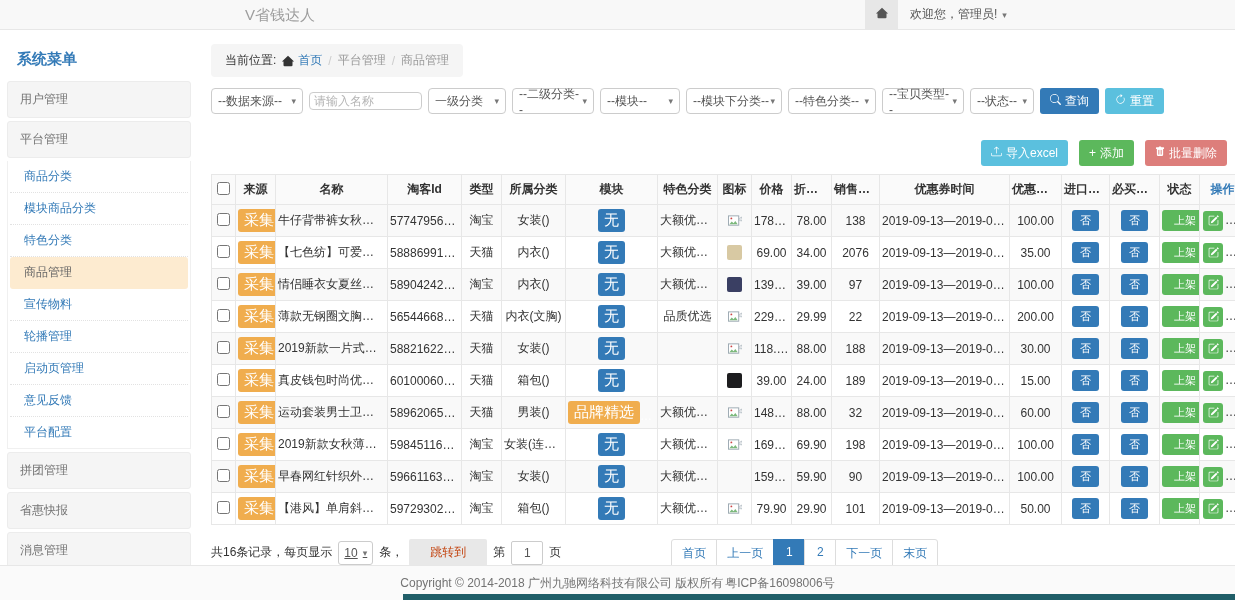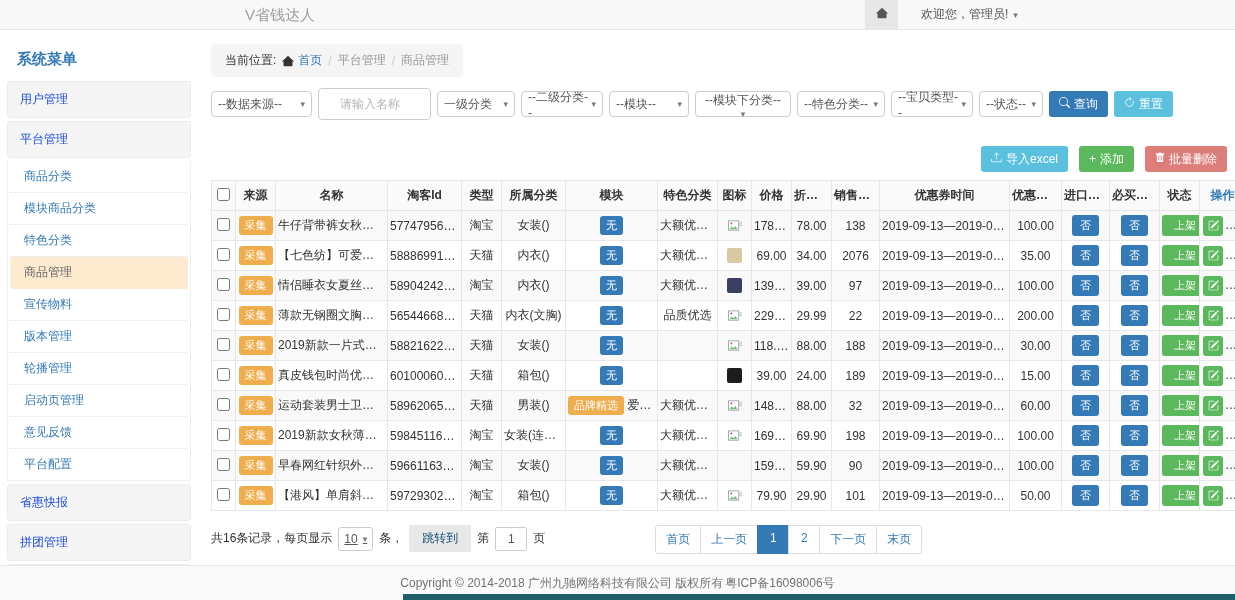--- a/index.html
+++ b/index.html
@@ -6,72 +6,72 @@
   html,body { background:#fff; }
   body {
     width:1235px; height:600px; position:relative; overflow:hidden;
     font-family:"Liberation Sans","DejaVu Sans",sans-serif; font-size:12px; color:#333;
   }
   
   .topbar { height:30px; background:#f8f8f8; border-bottom:1px solid #e7e7e7; position:relative; }
   .brand { position:absolute; left:245px; top:0; line-height:29px; font-size:15px; color:#9d9d9d; }
   .top-right { position:absolute; left:865px; top:0; height:29px; display:flex; align-items:center; }
   .home-btn { width:33px; height:29px; background:#e7e7e7; display:flex; align-items:center; justify-content:center; color:#555; cursor:pointer; }
-  .welcome { padding:0 23px; color:#555; display:flex; align-items:center; gap:5px; cursor:pointer; }
+  .welcome { padding:0 12px; color:#555; display:flex; align-items:center; gap:5px; cursor:pointer; }
   .caret { font-size:9px; color:#777; }
   
   .page { display:flex; height:535px; overflow:hidden; align-items:flex-start; }
   .sidebar { width:184px; margin:16px 0 0 7px; flex:none; }
   .sb-heading { color:#337ab7; font-size:15px; font-weight:bold; padding:4px 10px 12px; }
-  .menu-top { background:#f5f5f5; border:1px solid #ececec; border-radius:3px; padding:9px 12px; margin-bottom:3px; color:#1d4ed8; cursor:pointer; }
+  .menu-top { background:#f5f5f5; border:1px solid #ececec; border-radius:3px; padding:9px 12px; margin-bottom:3px; color:#737373; cursor:pointer; }
   .menu-sub-wrap { background:#fff; border:1px solid #f0f0f0; border-top:none; margin-bottom:3px; padding:0 2px; }
   .menu-sub { color:#337ab7; padding:7px 10px 7px 14px; border-bottom:1px dotted #e2e2e2; cursor:pointer; }
   .menu-sub:last-child { border-bottom:none; }
   .menu-sub.active { background:#fdebd0; border-radius:3px; color:#666; border-bottom-color:transparent; }
   .main { flex:1; min-width:0; padding:14px 8px 0 20px; }
   
   .breadcrumb { display:inline-flex; gap:6px; align-items:center; background:#f5f5f5; border-radius:4px; padding:8px 14px; color:#333; margin-bottom:11px; }
   .bc-link { color:#337ab7; display:inline-flex; align-items:center; gap:4px; cursor:pointer; }
   .bc-home-ico { color:#333; display:inline-flex; }
   .bc-sep { color:#ccc; }
   .bc-mid, .bc-current { color:#999; }
   
   .filters { display:flex; gap:6px; align-items:center; flex-wrap:nowrap; }
   .sel { height:26px; border:1px solid #ccc; border-radius:4px; background:#fff; display:flex; align-items:center; justify-content:space-between; padding:0 6px; color:#555; cursor:pointer; flex:none; }
-  .txt { height:32px; border:1px solid #ccc; border-radius:4px; padding:0 21px; font:inherit; color:#555; flex:none; }
+  .txt { height:18px; border:1px solid #ccc; border-radius:4px; padding:0 4px; font:inherit; color:#555; flex:none; }
   .txt::placeholder { color:#b5b5b5; }
   .btn { height:26px; border:none; border-radius:3px; color:#fff; font:inherit; display:inline-flex; align-items:center; gap:4px; padding:0 10px; cursor:pointer; flex:none; }
   .btn-primary { background:#337ab7; }
   .btn-info { background:#5bc0de; }
   .btn-success { background:#5cb85c; }
   .btn-danger-muted { background:#dd7e7b; }
   
   .toolbar { display:flex; justify-content:flex-end; gap:11px; margin:26px 0 8px; }
   
   table { width:100%; border-collapse:collapse; table-layout:fixed; }
   th,td { border:1px solid #e7e7e7; text-align:center; padding:4px 2px; overflow:hidden; white-space:nowrap; text-overflow:ellipsis; }
   th { background:#fafafa; font-weight:bold; padding:6px 2px; color:#333; }
   th.op-col { color:#337ab7; }
   tbody tr:nth-child(odd) { background:#f9f9f9; }
-  .badge { display:inline-block; padding:2px 6px; border-radius:3px; color:#fff; font-size:11px; }
+  .badge { display:inline-block; padding:2px 6px; border-radius:3px; color:#fff; font-size:15px; }
   .badge.orange { background:#f0ad4e; }
   .badge.blue { background:#337ab7; }
   .pill { display:inline-block; padding:3px 8px; border-radius:3px; color:#fff; font-size:11px; cursor:pointer; }
   .pill.blue { background:#337ab7; }
   .pill.green { background:#5cb85c;padding-left:12px; }
   .mini-btn { display:inline-flex; align-items:center; justify-content:center; width:20px; height:20px; border-radius:3px; border:none; cursor:pointer; margin:0 1px; vertical-align:middle; }
   .mini-btn.green { background:#5cb85c; }
   .mini-btn.red { background:#d9534f; }
   .broken-img { display:inline-flex; vertical-align:middle; }
   .thumb { display:inline-block; width:15px; height:15px; border-radius:2px; vertical-align:middle; }
   
   .pag-row { display:flex; align-items:flex-start; margin-top:14px; color:#333; }
   .pag-left { display:flex; align-items:center; gap:6px; }
   .mini-sel { height:24px; border:1px solid #ccc; border-radius:3px; background:#fff; display:inline-flex; align-items:center; padding:0 5px; gap:5px; color:#555; cursor:pointer;text-decoration:underline; }
-  .jump-btn { background:#e8e8e8; border:none; border-radius:2px; padding:5px 13px; color:#0c4a6e; font:inherit; cursor:pointer; }
+  .jump-btn { background:#e8e8e8; border:none; border-radius:2px; padding:5px 21px; color:#c2410c; font:inherit; cursor:pointer; }
   .jump-input { width:32px; height:24px; border:1px solid #ccc; border-radius:2px; text-align:center; font:inherit; color:#555; }
   .pagination { display:flex; margin-left:110px; }
   .page-btn { min-width:32px; padding:5px 10px; border:1px solid #ddd; background:#fff; color:#337ab7; margin-left:-1px; text-align:center; cursor:pointer; }
   .page-btn.first { border-radius:3px 0 0 3px; margin-left:0; }
   .page-btn.last { border-radius:0 3px 3px 0; }
   .page-btn.active { background:#337ab7; border-color:#337ab7; color:#fff; }
   
   .footer { height:35px; background:#fafafa; border-top:1px solid #e7e7e7; display:flex; align-items:center; justify-content:center; color:#737373; gap:2px; }
   .footer a { color:#737373; text-decoration:none; cursor:pointer;text-align:center; }
   .bottom-strip { position:absolute; left:403px; right:0; bottom:0; height:6px; background:#205e68; }
@@ -99,28 +99,27 @@
     <div class="sb-heading">系统菜单</div>
     <div id="sidebar-menu">
         <div class="menu-top">用户管理</div>
         <div class="menu-top">平台管理</div>
         <div class="menu-sub-wrap">
           <div class="menu-sub">商品分类</div>
           <div class="menu-sub">模块商品分类</div>
           <div class="menu-sub">特色分类</div>
           <div class="menu-sub active">商品管理</div>
           <div class="menu-sub">宣传物料</div>
-          <div class="menu-sub">版本管理</div>
           <div class="menu-sub">轮播管理</div>
           <div class="menu-sub">启动页管理</div>
           <div class="menu-sub">意见反馈</div>
           <div class="menu-sub">平台配置</div>
         </div>
+        <div class="menu-top">拼团管理</div>
         <div class="menu-top">省惠快报</div>
-        <div class="menu-top">拼团管理</div>
         <div class="menu-top">消息管理</div>
       </div>
   </aside>
 
   <main class="main">
     <div class="breadcrumb">
       <span>当前位置:</span>
       <span class="bc-link">
         <span class="bc-home-ico">
             <svg width="12" height="12" viewBox="0 0 16 16" fill="currentColor">
@@ -129,33 +128,33 @@
           </span>
         <span>首页</span>
       </span>
       <span class="bc-sep">/</span>
       <span class="bc-mid">平台管理</span>
       <span class="bc-sep">/</span>
       <span class="bc-current">商品管理</span>
     </div>
 
     <div class="filters">
-      <div id="filter-row" style="display:contents"><div class="sel" style="width: 101px;">
+      <div id="filter-row" style="display:contents"><div class="sel" style="width: 92px;">
             <span>--数据来源--</span>
             <span class="caret">▾</span>
           </div><input class="txt" placeholder="请输入名称" style="width: 113px;"><div class="sel" style="width: 78px;">
             <span>一级分类</span>
             <span class="caret">▾</span>
           </div><div class="sel" style="width: 82px;">
             <span>--二级分类--</span>
             <span class="caret">▾</span>
           </div><div class="sel" style="width: 80px;">
             <span>--模块--</span>
             <span class="caret">▾</span>
-          </div><div class="sel" style="width: 96px; flex-direction: column;">
+          </div><div class="sel" style="width: 96px;">
             <span>--模块下分类--</span>
             <span class="caret">▾</span>
           </div><div class="sel" style="width: 88px;">
             <span>--特色分类--</span>
             <span class="caret">▾</span>
           </div><div class="sel" style="width: 82px;">
             <span>--宝贝类型--</span>
             <span class="caret">▾</span>
           </div><div class="sel" style="width: 64px;">
             <span>--状态--</span>

